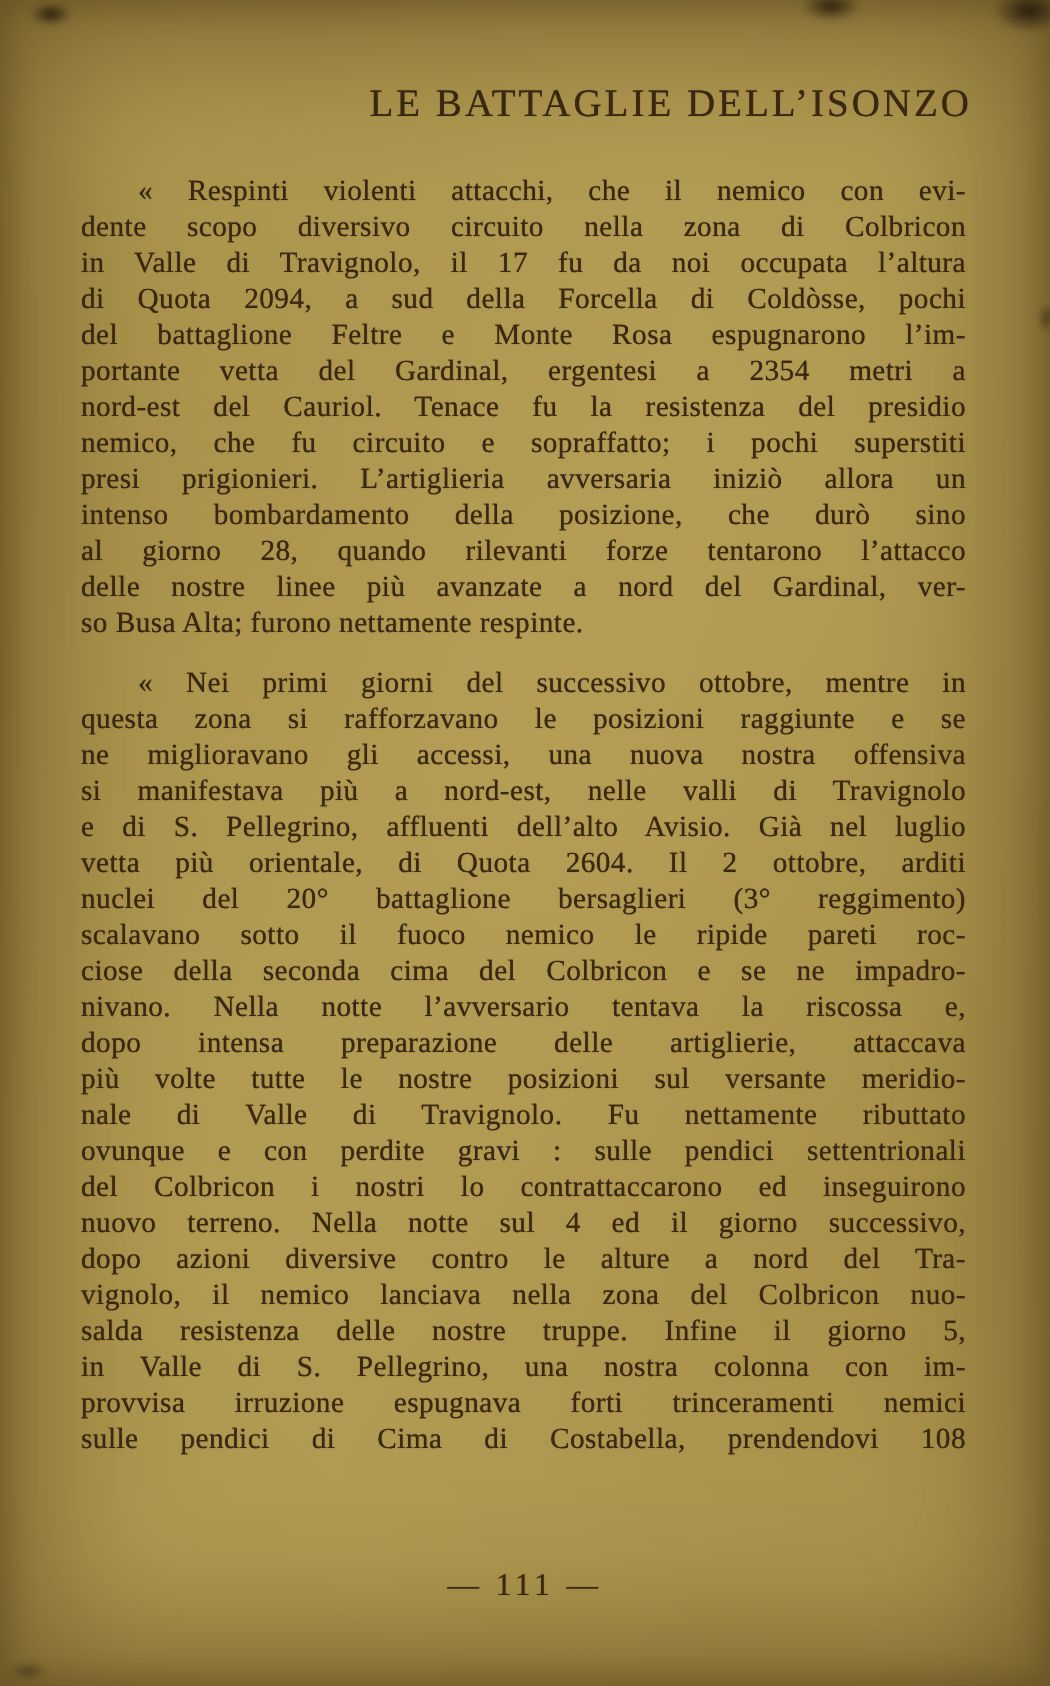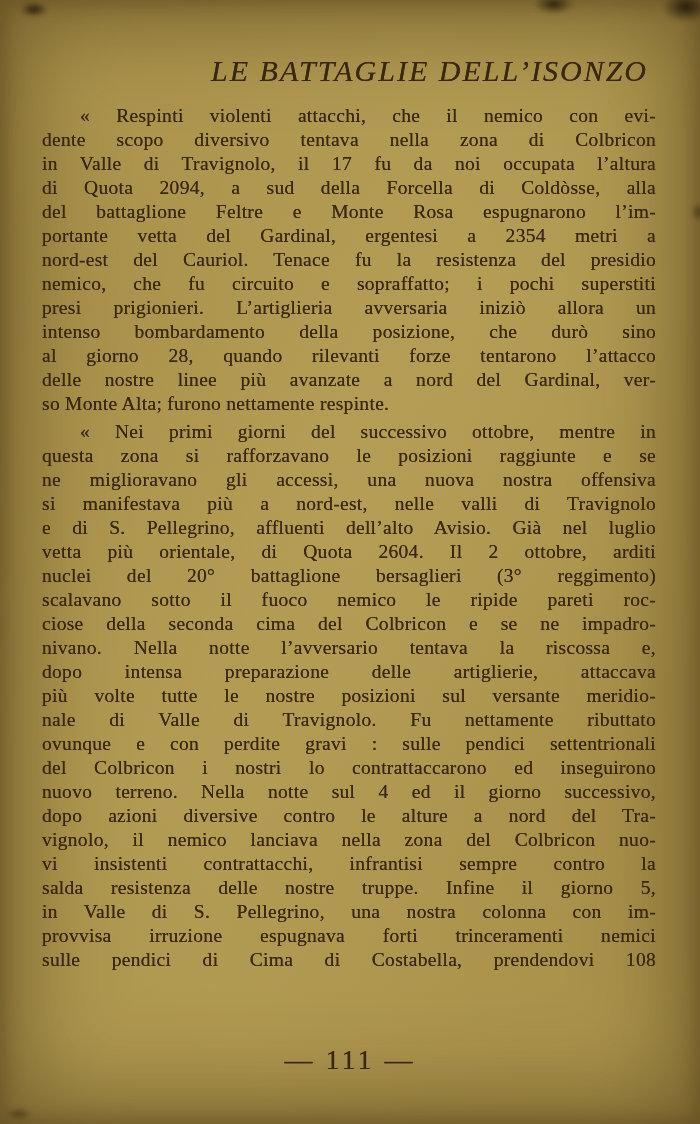--- a/index.html
+++ b/index.html
@@ -50,105 +50,103 @@
         background: radial-gradient(closest-side, rgba(35,24,6,0.6), rgba(35,24,6,0)); }
   .a5 { left: 6px; bottom: 4px; width: 26px; height: 12px;
         background: radial-gradient(closest-side, rgba(35,24,6,0.5), rgba(35,24,6,0)); }
 
   .running-header {
     position: absolute;
     top: 54px;
     left: 38px;
     right: 52px;
     text-align: right;
-    font-style: italic;
-    font-size: 30px;
+    font-size: 26px;
     letter-spacing: 2px;
     color: #3a2812;
     text-shadow: 0 0 0.6px rgba(58,40,18,0.9);
     z-index: 2;
   }
 
   .text-block {
     position: absolute;
     top: 100px;
     left: 38px;
     right: 40px;
     z-index: 2;
     font-size: 19.5px;
     line-height: 24px;
     letter-spacing: 0.3px;
     text-shadow: 0 0 0.6px rgba(58,40,18,0.9);
   }
 
-  .para { margin: 4px; padding: 0; }
+  .para { margin: 16px; padding: 0; }
 
   .line {
     text-align: justify;
     text-align-last: justify;
     white-space: normal;
   }
   .para .line:first-child { text-indent: 38px; }
   .para.flush-last .line:last-child { text-align-last: left; }
 
   .page-number {
     position: absolute;
     top: 1044px;
     left: 0;
     right: 0;
     text-align: center;
-    font-size: 28px;
+    font-size: 21px;
     letter-spacing: 3px;
     z-index: 2;
     text-shadow: 0 0 0.6px rgba(58,40,18,0.9);
   }
 </style>
 </head>
 <body>
 
 <div class="paper">
 
   <div class="running-header">LE BATTAGLIE DELL’ISONZO</div>
 
   <div class="text-block">
     <div class="para flush-last">
         <div class="line">« Respinti violenti attacchi, che il nemico con evi-</div>
-        <div class="line">dente scopo diversivo tentava nella zona di Colbricon</div>
+        <div class="line">dente scopo diversivo circuito nella zona di Colbricon</div>
         <div class="line">in Valle di Travignolo, il 17 fu da noi occupata l’altura</div>
-        <div class="line">di Quota 2094, a sud della Forcella di Coldòsse, alla</div>
+        <div class="line">di Quota 2094, a sud della Forcella di Coldòsse, pochi</div>
         <div class="line">del battaglione Feltre e Monte Rosa espugnarono l’im-</div>
         <div class="line">portante vetta del Gardinal, ergentesi a 2354 metri a</div>
         <div class="line">nord-est del Cauriol. Tenace fu la resistenza del presidio</div>
         <div class="line">nemico, che fu circuito e sopraffatto; i pochi superstiti</div>
         <div class="line">presi prigionieri. L’artiglieria avversaria iniziò allora un</div>
         <div class="line">intenso bombardamento della posizione, che durò sino</div>
         <div class="line">al giorno 28, quando rilevanti forze tentarono l’attacco</div>
         <div class="line">delle nostre linee più avanzate a nord del Gardinal, ver-</div>
-        <div class="line">so Monte Alta; furono nettamente respinte.</div>
+        <div class="line">so Busa Alta; furono nettamente respinte.</div>
       </div>
     <div class="para">
         <div class="line">« Nei primi giorni del successivo ottobre, mentre in</div>
         <div class="line">questa zona si rafforzavano le posizioni raggiunte e se</div>
         <div class="line">ne miglioravano gli accessi, una nuova nostra offensiva</div>
         <div class="line">si manifestava più a nord-est, nelle valli di Travignolo</div>
         <div class="line">e di S. Pellegrino, affluenti dell’alto Avisio. Già nel luglio</div>
         <div class="line">vetta più orientale, di Quota 2604. Il 2 ottobre, arditi</div>
         <div class="line">nuclei del 20° battaglione bersaglieri (3° reggimento)</div>
         <div class="line">scalavano sotto il fuoco nemico le ripide pareti roc-</div>
         <div class="line">ciose della seconda cima del Colbricon e se ne impadro-</div>
         <div class="line">nivano. Nella notte l’avversario tentava la riscossa e,</div>
         <div class="line">dopo intensa preparazione delle artiglierie, attaccava</div>
         <div class="line">più volte tutte le nostre posizioni sul versante meridio-</div>
         <div class="line">nale di Valle di Travignolo. Fu nettamente ributtato</div>
         <div class="line">ovunque e con perdite gravi : sulle pendici settentrionali</div>
         <div class="line">del Colbricon i nostri lo contrattaccarono ed inseguirono</div>
         <div class="line">nuovo terreno. Nella notte sul 4 ed il giorno successivo,</div>
         <div class="line">dopo azioni diversive contro le alture a nord del Tra-</div>
         <div class="line">vignolo, il nemico lanciava nella zona del Colbricon nuo-</div>
-        <div class="line">vi insistenti contrattacchi, infrantisi sempre contro la</div>
         <div class="line">salda resistenza delle nostre truppe. Infine il giorno 5,</div>
         <div class="line">in Valle di S. Pellegrino, una nostra colonna con im-</div>
         <div class="line">provvisa irruzione espugnava forti trinceramenti nemici</div>
         <div class="line">sulle pendici di Cima di Costabella, prendendovi 108</div>
       </div>
   </div>
 
   <div class="page-number">— 111 —</div>
 
   <div class="vignette"></div>

